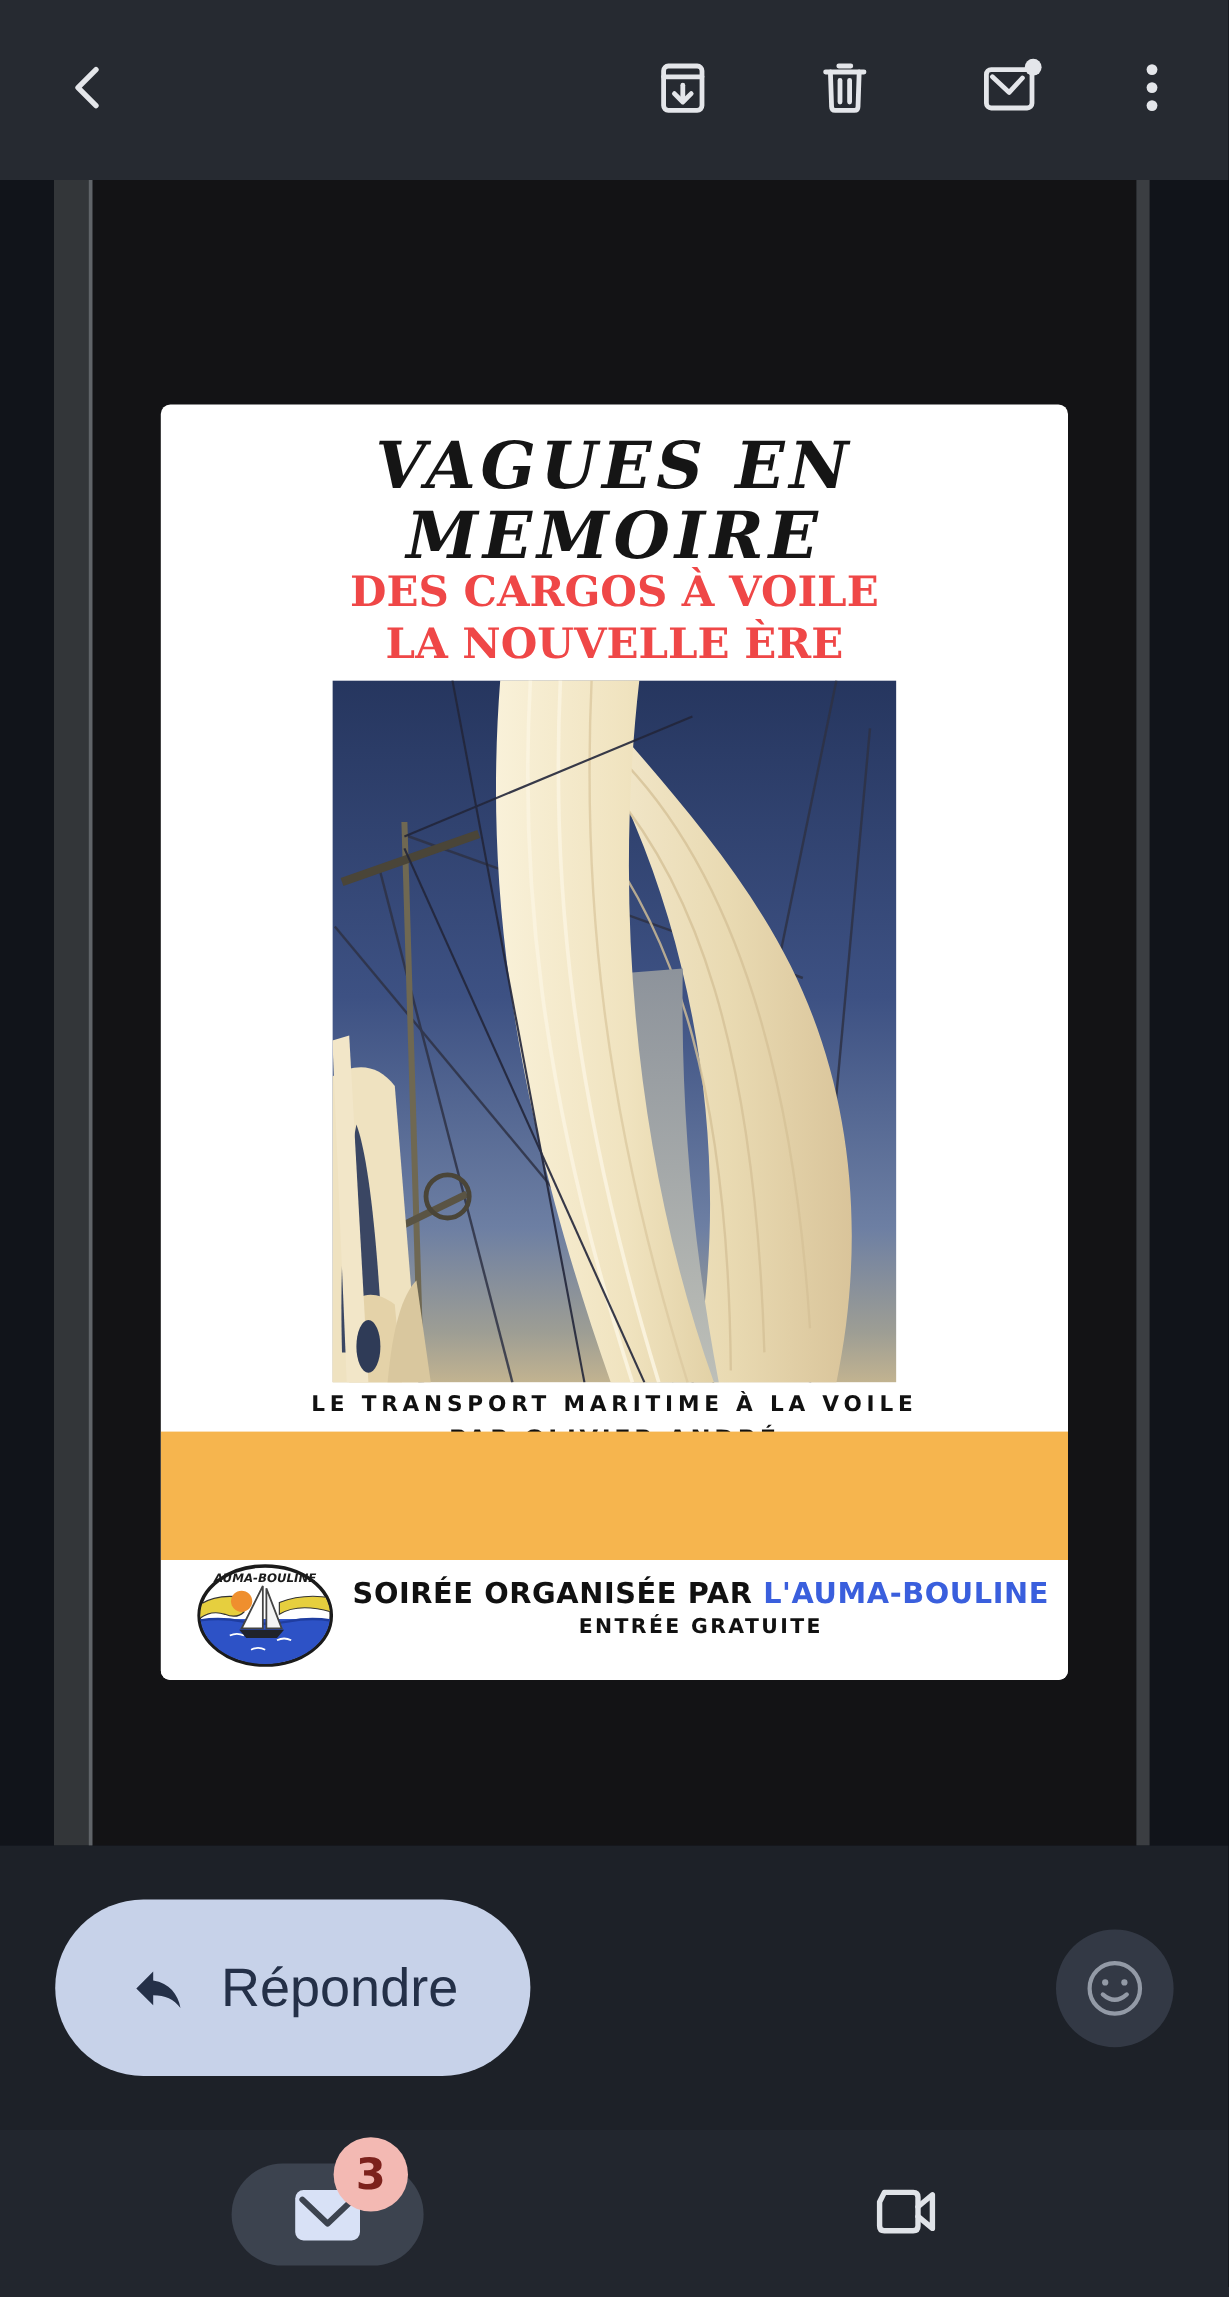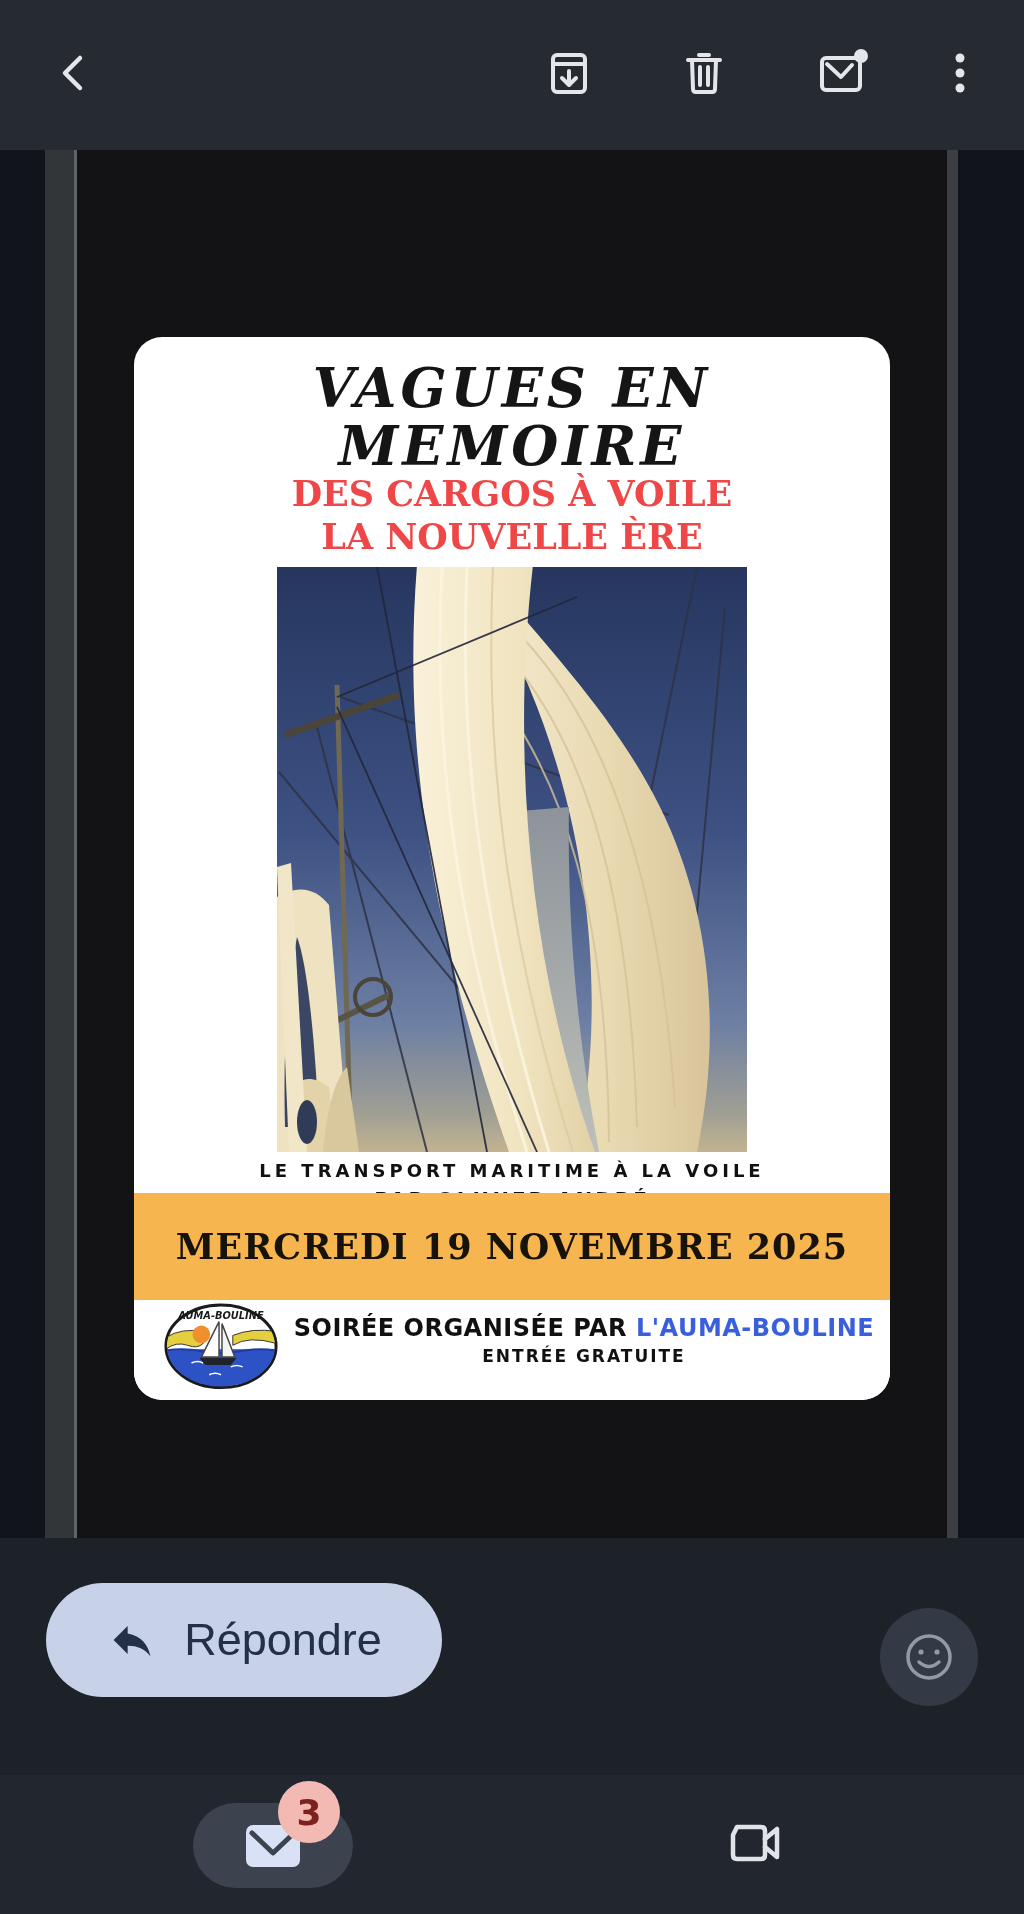--- a/index.html
+++ b/index.html
@@ -13,21 +13,21 @@
 
   
   .email-area{position:absolute;left:0;top:150px;width:1024px;height:1388px;background:#11141a;}
   .email-body{position:absolute;left:77px;top:0;width:870px;height:1388px;background:#131315;}
   .strip-left{position:absolute;left:45px;top:0;width:32px;height:1388px;background:#333639;
               border-right:3px solid #606468;box-sizing:border-box;}
   .strip-right{position:absolute;left:947px;top:0;width:11px;height:1388px;background:#3b3e42;}
 
   
   .poster{position:absolute;left:134px;top:187px;width:756px;height:1063px;background:#ffffff;
-          border-radius:28px;overflow:hidden;}
+          border-radius:8px;overflow:hidden;}
   .poster-title{margin-top:22px;text-align:center;font-family:"DejaVu Serif",serif;
                 font-weight:bold;font-style:italic;font-size:54px;letter-spacing:4px;
                 color:#151515;line-height:58px;}
   .poster-sub{text-align:center;font-family:"DejaVu Serif",serif;font-weight:bold;
               font-size:35px;line-height:37px;color:#ef4747;letter-spacing:0px;margin-top:6px;}
   .photo-wrap{width:470px;height:585px;margin:12px auto 0 auto;}
   .photo-wrap svg{display:block;width:470px;height:585px;}
   .event-l1{margin-top:8px;text-align:center;font-weight:bold;font-size:18px;letter-spacing:4px;color:#111;}
   .event-l2{text-align:center;font-weight:bold;font-size:20px;letter-spacing:3px;color:#111;margin-top:6px;}
   .event-l3{text-align:center;font-weight:bold;font-size:20px;letter-spacing:3px;color:#111;margin-top:3px;}
@@ -37,21 +37,21 @@
               font-size:35px;line-height:41px;color:#17130b;letter-spacing:1px;}
   .pfooter{position:absolute;left:0;top:963px;width:756px;height:100px;background:#fff;}
   .logo{position:absolute;left:28px;top:2px;width:118px;height:88px;font-style:italic;}
   .pf-text{position:absolute;left:150px;right:6px;top:14px;text-align:center;}
   .pf-line1{font-weight:bold;font-size:24px;color:#111;letter-spacing:0.5px;}
   .pf-line1 .org{color:#3a5fdd;}
   .pf-line2{font-weight:bold;font-size:17px;color:#111;letter-spacing:2px;margin-top:4px;}
 
   
   .sheet{position:absolute;left:0;top:1538px;width:1024px;height:237px;background:#1d2128;}
-  .pill{position:absolute;top:45px;height:114px;border-radius:74px;background:#c7d2e9;
+  .pill{position:absolute;top:45px;height:147px;border-radius:74px;background:#c7d2e9;
         display:flex;align-items:center;justify-content:center;gap:26px;color:#243048;
         font-family:"Liberation Sans","DejaVu Sans",sans-serif;font-size:45px;cursor:pointer;}
   .pill svg{width:52px;height:52px;}
   .pill-reply{left:46px;width:396px;}
   .pill-forward{left:461px;width:389px;}
   .emoji-btn{position:absolute;left:880px;top:70px;width:98px;height:98px;border-radius:50%;
              background:#333945;display:flex;align-items:center;justify-content:center;}
   .emoji-btn svg{width:54px;height:54px;color:#939aa6;}
 
   
@@ -195,21 +195,20 @@
           <ellipse cx="30" cy="555" rx="10" ry="22" fill="#2f3b57"></ellipse>
           <path d="M46,585 C50,540 58,512 70,500 L82,585 Z" fill="#d9c79e"></path>
         </svg>
       </div>
 
       <div class="event-l1">LE TRANSPORT MARITIME À LA VOILE</div>
       <div class="event-l2">PAR OLIVIER ANDRÉ</div>
       <div class="event-l3">COMMANDANT DE L'ARTÉMIS</div>
 
       <div class="banner">
-        <div>MERCREDI 19 NOVEMBRE 2025</div>
       </div>
 
       <div class="pfooter">
         <div class="logo">
           <svg viewBox="0 0 120 90">
             <defs>
                 <clipPath id="oval">
                   <ellipse cx="60" cy="45" rx="55" ry="41"></ellipse>
                 </clipPath>
               </defs>

